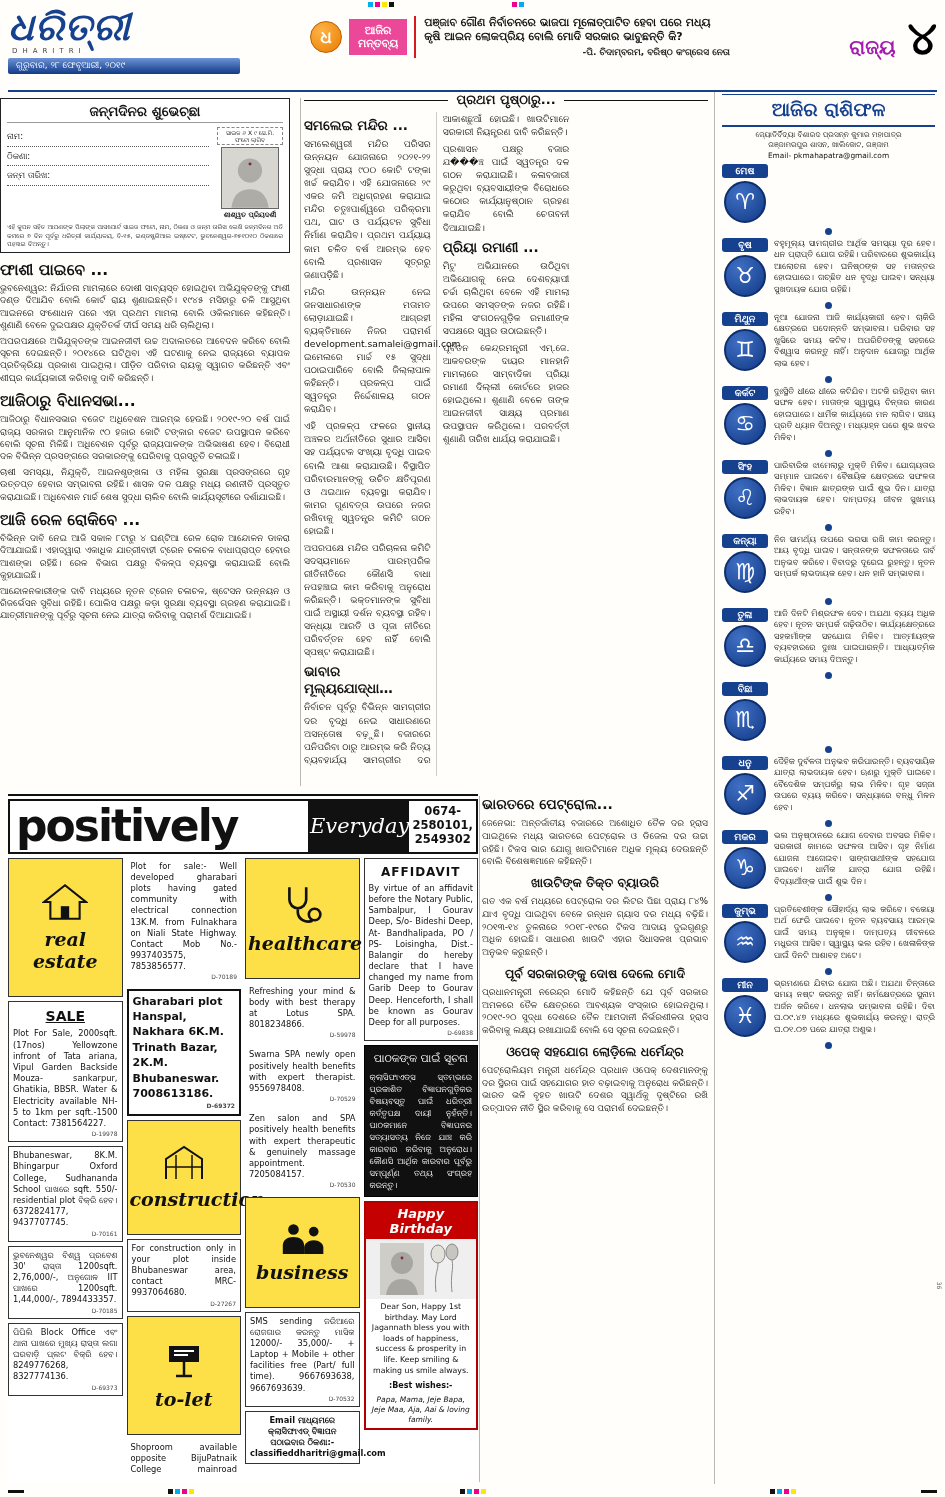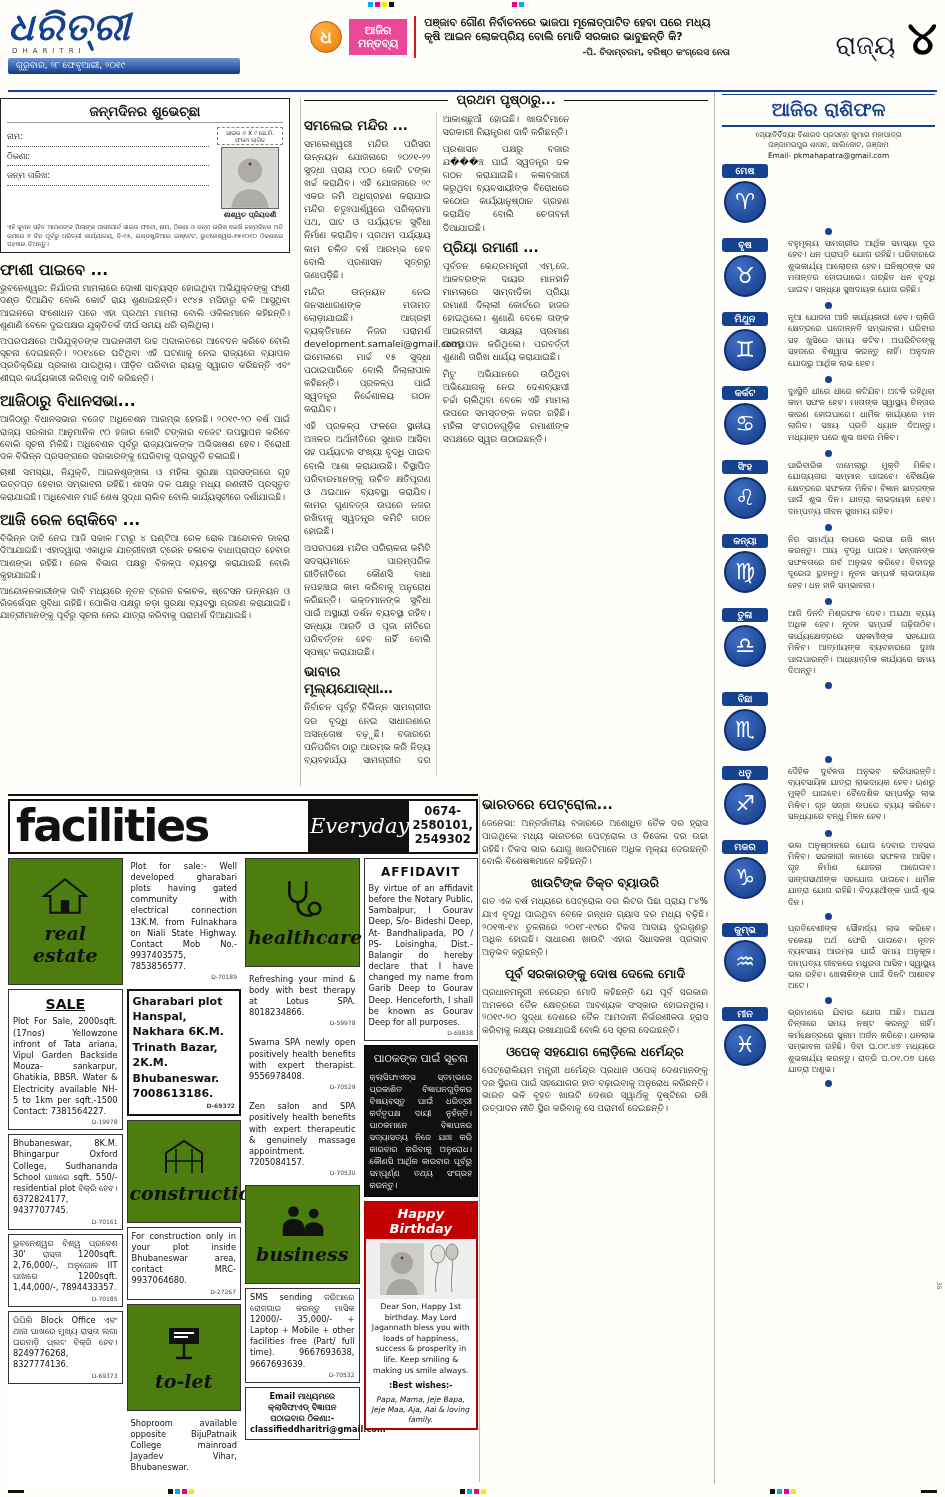--- a/index.html
+++ b/index.html
@@ -18,21 +18,21 @@
   .masthead-title{font-size:38px;font-weight:bold;font-style:italic;color:#16418f;line-height:1.02;letter-spacing:1px}
   .masthead-latin{font-size:7px;letter-spacing:5px;color:#444;margin:0 0 3px 4px}
   .datebar{height:16px;background:linear-gradient(180deg,#6b93d8,#123a86);color:#fff;font-size:9px;display:flex;align-items:center;padding:0 8px;border-radius:2px}
   .comment-box{margin-left:70px;width:420px;display:flex;align-items:center;gap:7px;padding-top:8px}
   .logo-circle{width:32px;height:32px;border-radius:50%;background:radial-gradient(circle at 35% 30%,#ffb347,#e87c00);color:#fff;font-weight:bold;display:flex;align-items:center;justify-content:center;font-size:17px;flex:none;border:1px solid #b85e00}
   .comment-label{background:#ec4899;color:#fff;font-weight:bold;font-size:11px;text-align:center;padding:5px 9px;line-height:1.2;flex:none}
   .comment-quote{flex:1;border-left:2px solid #d6181f;padding-left:8px}
   .quote-text{font-size:11px;font-weight:bold;line-height:1.3}
   .quote-attrib{font-size:9px;text-align:right;margin-top:2px;font-weight:bold;color:#222}
   .page-head{margin-left:auto;display:flex;align-items:baseline;gap:12px;padding-top:10px}
-  .section-label{font-size:26px;font-weight:normal;color:#0f172a}
+  .section-label{font-size:20px;font-weight:bold;color:#a21caf}
   .page-number{font-size:46px;font-weight:bold;color:#000;line-height:.9}
   .header-rule{position:absolute;left:8px;right:8px;top:90px;height:2px;background:#16418f}
 
   
   .vsep{position:absolute;width:1px;background:#b9b9b3}
 
   
   .left-col{position:absolute;left:0;top:98px;width:290px;height:690px;overflow:hidden}
   .birthday-box{border:1.5px solid #222;padding:4px 6px;margin-bottom:8px;background:#fff}
   .bb-title{text-align:center;font-weight:bold;font-size:13.5px;border-bottom:1px solid #999;padding-bottom:2px;margin-bottom:4px}
@@ -67,40 +67,40 @@
   .cl-header{display:flex;align-items:stretch;border:2px solid #111}
   .cl-title{font-size:44px;font-weight:900;letter-spacing:-2px;padding:0 6px;line-height:1.15}
   .cl-right{margin-left:auto;width:168px;display:flex;flex-direction:row;border-left:2px solid #111}
   .cl-everyday{background:#111;color:#fff;font-style:italic;font-family:"DejaVu Serif",serif;font-size:21px;text-align:center;flex:1;display:flex;align-items:center;justify-content:center}
   .cl-phone{font-size:11.5px;font-weight:bold;text-align:center;padding:3px 0}
   .cl-grid{display:flex;gap:4px;margin-top:4px;height:616px;overflow:hidden}
   .cl-col{flex:1;display:flex;flex-direction:column;gap:4px;min-width:0}
   .ad{border:1px solid #333;padding:3px 4px;font-size:8.3px;line-height:1.35;text-align:justify;background:#fff}
   .ad-plain{border:none}
   .ad-code{display:block;font-size:6px;text-align:right;color:#444;margin-top:1px}
-  .label-box{border:1px solid #333;text-align:center;padding:18px 2px;background:#4d7c0f}
+  .label-box{border:1px solid #333;text-align:center;padding:24px 2px;background:#fde047}
   .label-script{font-family:"DejaVu Serif",serif;font-style:italic;font-size:19px;font-weight:bold;display:block;margin-top:3px}
   .ad-bold{font-size:11px;font-weight:bold;border:2px solid #111;text-align:left;line-height:1.4}
   .sale-head{font-weight:bold;text-align:center;font-size:14px;text-decoration:underline;margin:2px 0 3px}
   .affidavit-head{text-align:center;font-weight:bold;font-size:12px;margin:2px 0 3px;letter-spacing:1px}
   .notice{background:#101010;color:#fff;border:1px solid #000;padding:5px;font-size:8.3px;line-height:1.45;text-align:justify}
   .notice-head{text-align:center;font-weight:normal;font-size:11px;margin-bottom:4px}
   .bday{border:2px solid #b00000;padding:0 0 3px;background:#fff}
   .bday-head{background:#c40000;color:#fff;font-style:italic;font-weight:bold;text-align:center;font-size:13px;padding:3px 0}
   .bday-photo{display:flex;justify-content:center;align-items:flex-end;gap:3px;padding:4px;background:#efefef}
   .bday-text{font-size:7.8px;padding:3px 5px 0;text-align:center;line-height:1.35}
   .bday-wish{font-weight:bold;font-size:8px;margin-top:2px}
   .bday-names{font-size:7.5px;font-style:italic}
 
   
   .horoscope{position:absolute;left:714px;top:92px;width:224px;height:1392px;border-left:1px solid #b9b9b3;padding:2px 3px 0 7px;overflow:hidden}
   .h-title{text-align:center;color:#16418f;font-weight:bold;font-size:19px;padding:3px 0 4px;border-bottom:2px solid #16418f;border-top:1px solid #16418f;margin-bottom:3px}
   .h-note{font-size:7.4px;text-align:center;line-height:1.35}
   .h-email{font-size:7.4px;text-align:center;margin:1px 0 4px;color:#111}
-  .h-entry{display:flex;gap:20px;margin-top:3px}
+  .h-entry{display:flex;gap:6px;margin-top:3px}
   .h-left{width:46px;flex:none;text-align:center}
   .h-name{display:block;background:#16418f;color:#fff;font-size:9.5px;font-weight:bold;border-radius:3px;padding:1px 2px;margin-bottom:3px}
   .h-circle{width:42px;height:42px;border-radius:50%;background:radial-gradient(circle at 35% 30%,#3f6fc4,#123a86);color:#fff;display:flex;align-items:center;justify-content:center;font-size:22px;margin:0 auto;border:2px solid #0e2f6e}
   .h-text{flex:1;font-size:8.3px;line-height:1.38;text-align:justify}
   .h-dot{width:7px;height:7px;border-radius:50%;background:#16418f;margin:5px auto 2px}
 
   .edition-mark{position:absolute;right:1px;top:1282px;font-size:6px;color:#555;transform:rotate(90deg)}
 </style>
 </head>
 <body>
@@ -191,28 +191,28 @@
     <div class="fp-cols">
       <h3>ସମଲେଇ ମନ୍ଦିର ...</h3>
       <p>ସମଲେଶ୍ୱରୀ ମନ୍ଦିର ପରିସର ଉନ୍ନୟନ ଯୋଜନାରେ ୨୦୨୧-୨୨ ସୁଦ୍ଧା ପ୍ରାୟ ୯୦୦ କୋଟି ଟଙ୍କା ଖର୍ଚ୍ଚ କରାଯିବ। ଏହି ଯୋଜନାରେ ୨୯ ଏକର ଜମି ଅଧିଗ୍ରହଣ କରାଯାଇ ମନ୍ଦିର ଚତୁଃପାର୍ଶ୍ୱରେ ପରିକ୍ରମା ପଥ, ଘାଟ ଓ ପର୍ଯ୍ୟଟନ ସୁବିଧା ନିର୍ମାଣ କରାଯିବ। ପ୍ରଥମ ପର୍ଯ୍ୟାୟ କାମ ଚଳିତ ବର୍ଷ ଆରମ୍ଭ ହେବ ବୋଲି ପ୍ରଶାସନ ସୂତ୍ରରୁ ଜଣାପଡ଼ିଛି।</p>
       <p>ମନ୍ଦିର ଉନ୍ନୟନ ନେଇ ଜନସାଧାରଣଙ୍କ ମତାମତ ଲୋଡ଼ାଯାଇଛି। ଆଗ୍ରହୀ ବ୍ୟକ୍ତିମାନେ ନିଜର ପରାମର୍ଶ development.samalei@gmail.com ଇମେଲରେ ମାର୍ଚ୍ଚ ୧୫ ସୁଦ୍ଧା ପଠାଇପାରିବେ ବୋଲି ଜିଲ୍ଲାପାଳ କହିଛନ୍ତି। ପ୍ରକଳ୍ପ ପାଇଁ ସ୍ୱତନ୍ତ୍ର ନିର୍ଦ୍ଦେଶାଳୟ ଗଠନ କରାଯିବ।</p>
       <p>ଏହି ପ୍ରକଳ୍ପ ଫଳରେ ସ୍ଥାନୀୟ ଅଞ୍ଚଳର ଅର୍ଥନୀତିରେ ସୁଧାର ଆସିବା ସହ ପର୍ଯ୍ୟଟକ ସଂଖ୍ୟା ବୃଦ୍ଧି ପାଇବ ବୋଲି ଆଶା କରାଯାଉଛି। ବିସ୍ଥାପିତ ପରିବାରମାନଙ୍କୁ ଉଚିତ କ୍ଷତିପୂରଣ ଓ ଥଇଥାନ ବ୍ୟବସ୍ଥା କରାଯିବ। କାମର ଗୁଣବତ୍ତା ଉପରେ ନଜର ରଖିବାକୁ ସ୍ୱତନ୍ତ୍ର କମିଟି ଗଠନ ହୋଇଛି।</p>
       <p>ଅପରପକ୍ଷେ ମନ୍ଦିର ପରିଚାଳନା କମିଟି ସଦସ୍ୟମାନେ ପାରମ୍ପରିକ ରୀତିନୀତିରେ କୌଣସି ବାଧା ନପହଞ୍ଚାଇ କାମ କରିବାକୁ ଅନୁରୋଧ କରିଛନ୍ତି। ଭକ୍ତମାନଙ୍କ ସୁବିଧା ପାଇଁ ଅସ୍ଥାୟୀ ଦର୍ଶନ ବ୍ୟବସ୍ଥା ରହିବ। ସନ୍ଧ୍ୟା ଆରତି ଓ ପୂଜା ନୀତିରେ ପରିବର୍ତ୍ତନ ହେବ ନାହିଁ ବୋଲି ସ୍ପଷ୍ଟ କରାଯାଇଛି।</p>
       <h3>ଭାବାର ମୂଲ୍ୟଯୋଦ୍ଧା…</h3>
       <p>ନିର୍ବାଚନ ପୂର୍ବରୁ ବିଭିନ୍ନ ସାମଗ୍ରୀର ଦର ବୃଦ୍ଧି ନେଇ ସାଧାରଣରେ ଅସନ୍ତୋଷ ବଢ଼ୁଛି। ବଜାରରେ ପନିପରିବା ଠାରୁ ଆରମ୍ଭ କରି ନିତ୍ୟ ବ୍ୟବହାର୍ଯ୍ୟ ସାମଗ୍ରୀର ଦର ଆକାଶଛୁଆଁ ହୋଇଛି। ଖାଉଟିମାନେ ସରକାରୀ ନିୟନ୍ତ୍ରଣ ଦାବି କରିଛନ୍ତି।</p>
       <p>ପ୍ରଶାସନ ପକ୍ଷରୁ ବଜାର ଯ���ଞ୍ଚ ପାଇଁ ସ୍ୱତନ୍ତ୍ର ଦଳ ଗଠନ କରାଯାଇଛି। କଳାବଜାରୀ କରୁଥିବା ବ୍ୟବସାୟୀଙ୍କ ବିରୋଧରେ କଠୋର କାର୍ଯ୍ୟାନୁଷ୍ଠାନ ଗ୍ରହଣ କରାଯିବ ବୋଲି ଚେତାବନୀ ଦିଆଯାଇଛି।</p>
       <h3>ପ୍ରିୟା ରମାଣୀ ...</h3>
+      <p>ମିଟୁ ଅଭିଯାନରେ ଉଠିଥିବା ଅଭିଯୋଗକୁ ନେଇ ଦେଶବ୍ୟାପୀ ଚର୍ଚ୍ଚା ଚାଲିଥିବା ବେଳେ ଏହି ମାମଲା ଉପରେ ସମସ୍ତଙ୍କ ନଜର ରହିଛି। ମହିଳା ସଂଗଠନଗୁଡ଼ିକ ରମାଣୀଙ୍କ ସପକ୍ଷରେ ସ୍ୱର ଉଠାଇଛନ୍ତି।</p>
       <p>ପୂର୍ବତନ କେନ୍ଦ୍ରମନ୍ତ୍ରୀ ଏମ୍.ଜେ. ଆକବରଙ୍କ ଦାୟର ମାନହାନି ମାମଲାରେ ସାମ୍ବାଦିକା ପ୍ରିୟା ରମାଣୀ ଦିଲ୍ଲୀ କୋର୍ଟରେ ହାଜର ହୋଇଥିଲେ। ଶୁଣାଣି ବେଳେ ତାଙ୍କ ଆଇନଜୀବୀ ସାକ୍ଷ୍ୟ ପ୍ରମାଣ ଉପସ୍ଥାପନ କରିଥିଲେ। ପରବର୍ତ୍ତୀ ଶୁଣାଣି ତାରିଖ ଧାର୍ଯ୍ୟ କରାଯାଇଛି।</p>
-      <p>ମିଟୁ ଅଭିଯାନରେ ଉଠିଥିବା ଅଭିଯୋଗକୁ ନେଇ ଦେଶବ୍ୟାପୀ ଚର୍ଚ୍ଚା ଚାଲିଥିବା ବେଳେ ଏହି ମାମଲା ଉପରେ ସମସ୍ତଙ୍କ ନଜର ରହିଛି। ମହିଳା ସଂଗଠନଗୁଡ଼ିକ ରମାଣୀଙ୍କ ସପକ୍ଷରେ ସ୍ୱର ଉଠାଇଛନ୍ତି।</p>
     </div>
   </div>
 
   <div class="classifieds">
     <div class="cl-header">
-      <div class="cl-title">facilities</div>
+      <div class="cl-title">positively</div>
       <div class="cl-right">
         <div class="cl-everyday">Everyday</div>
         <div class="cl-phone">0674-2580101, 2549302</div>
       </div>
     </div>
 
     <div class="cl-grid">
 
       <div class="cl-col">
         <div class="label-box">

